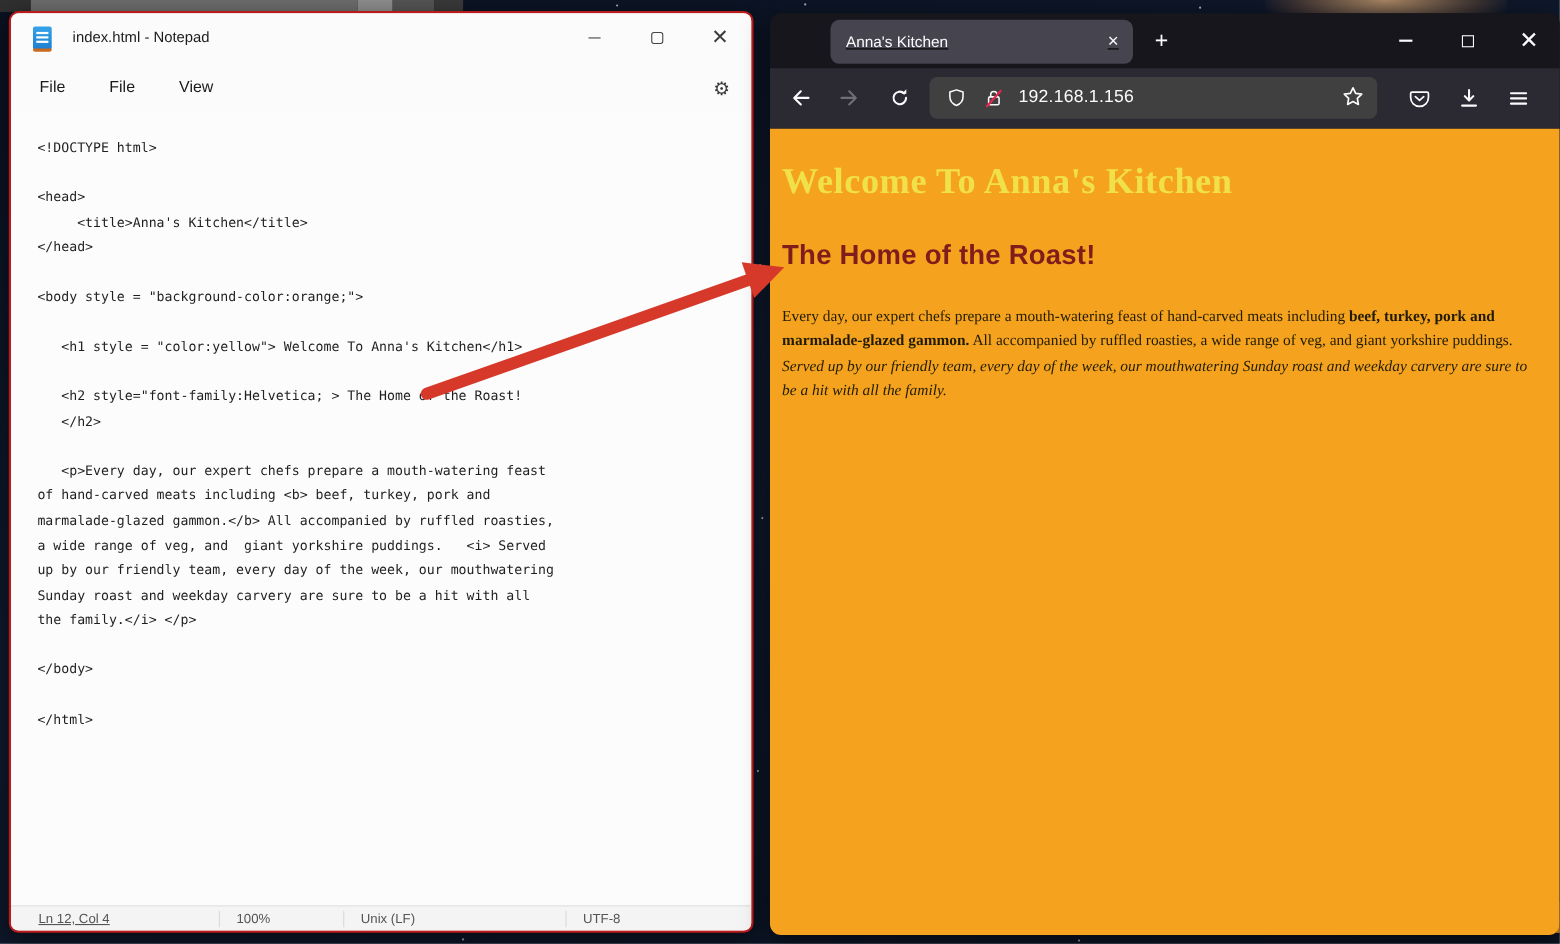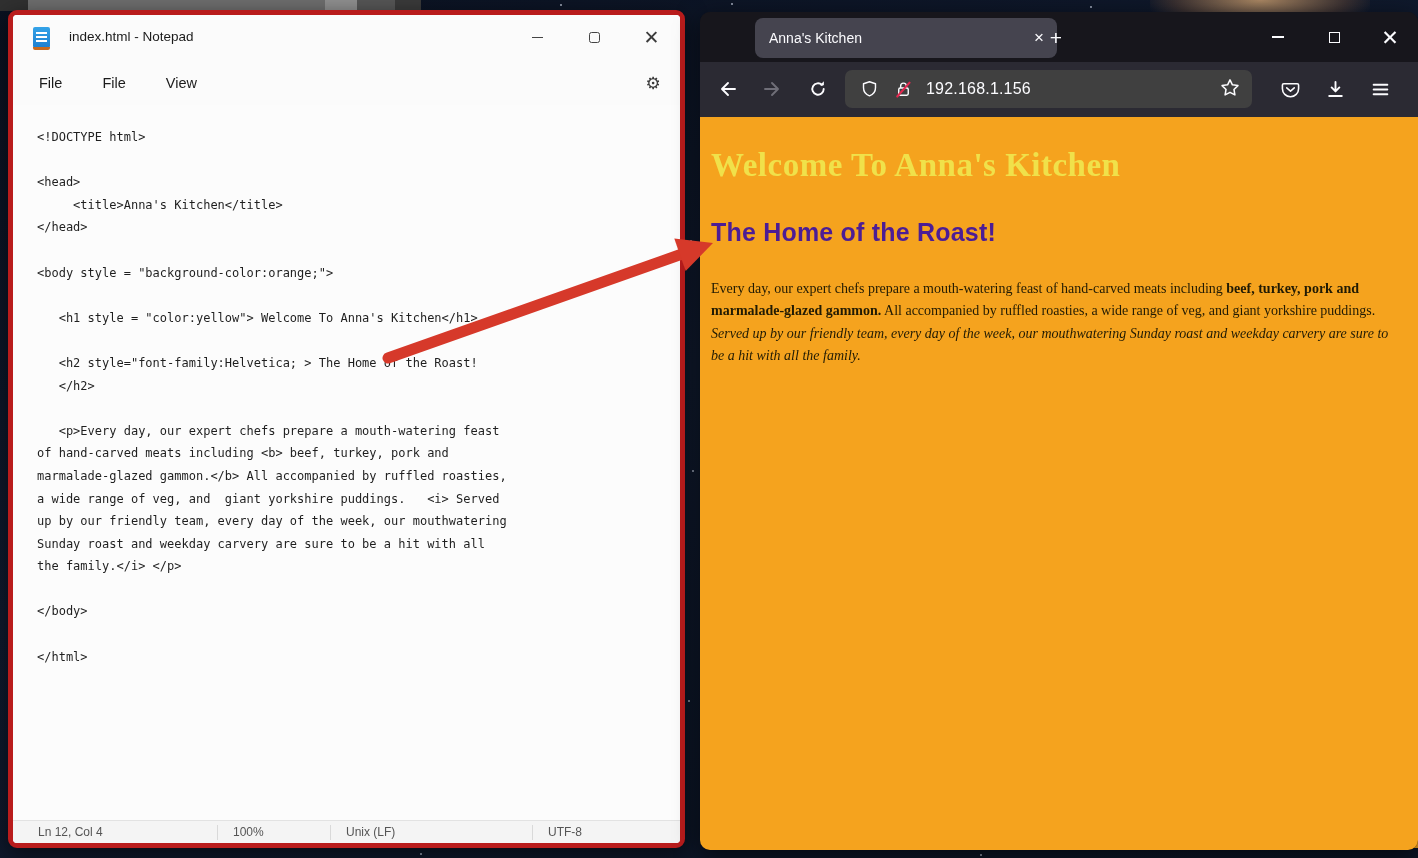--- a/index.html
+++ b/index.html
@@ -18,21 +18,21 @@
   .ts5 { left:395px; width:26px; background:#3a3a3a; }
   .glow { position:absolute; left:1150px; top:-30px; width:220px; height:60px;
     background:radial-gradient(ellipse at center, rgba(255,196,130,.65), rgba(255,160,80,.18) 55%, transparent 75%); }
   .star { position:absolute; width:2px; height:2px; border-radius:50%; background:#cfd8ea; opacity:.8; }
   .orange-sliver { position:absolute; left:1410px; top:820px; width:8px; height:28px; background:#f5a31e; }
 
   
   .notepad {
     position:absolute; left:8px; top:10px; width:677px; height:838px;
     background:#fbfbfb; border-radius:9px; overflow:hidden;
-    box-shadow:0 6px 22px rgba(0,0,0,.55); border:5px solid #b91c1c;
+    box-shadow:0 6px 22px rgba(0,0,0,.55); border:2px solid #b91c1c;
   }
   .np-titlebar { position:relative; height:45px; background:#fbfbfb; }
   .np-icon { position:absolute; left:20px; top:12px; width:17px; height:21px;
     background:linear-gradient(#34a3e8,#1e7fd0); border-radius:2px; }
   .np-icon::before { content:""; position:absolute; left:3px; top:5px; width:11px; height:2px;
     background:#fff; box-shadow:0 4px 0 #fff, 0 8px 0 #fff; }
   .np-icon::after { content:""; position:absolute; left:0; bottom:-2px; width:17px; height:3px;
     background:#c96a1f; border-radius:0 0 2px 2px; }
   .np-title { position:absolute; left:56px; top:14px; font-size:13.5px; color:#1b1b1b; }
   .np-ctrls { position:absolute; right:0; top:0; height:45px; display:flex; }
@@ -48,34 +48,34 @@
   .np-gear { position:absolute; right:14px; top:10px; width:26px; height:26px;
     display:flex; align-items:center; justify-content:center; font-size:17px; color:#3a3a3a; }
   .np-editor { position:absolute; left:0; top:90px; right:0; bottom:23px;
     background:#fcfcfc; padding:21px 4px 0 24px; cursor:text; }
   .code-line { font-family:"DejaVu Sans Mono","Liberation Mono",monospace;
     font-size:12px; height:22.6px; line-height:22.6px; white-space:pre; color:#1f1f1f; }
   .np-statusbar { position:absolute; left:0; bottom:0; right:0; height:23px;
     background:#f4f4f4; border-top:1px solid #e2e2e2; display:flex; align-items:center;
     font-size:12px; color:#555; }
   .np-status-seg { height:15px; display:flex; align-items:center; border-right:1px solid #d9d9d9; }
-  .seg1 { width:205px; padding-left:25px; }
+  .seg1 { width:190px; padding-left:25px;text-decoration:underline; }
   .seg2 { width:113px; padding-left:15px; }
   .seg3 { width:202px; padding-left:15px; }
   .seg4 { flex:1; padding-left:15px; border-right:none; }
 
   
   .firefox {
     position:absolute; left:700px; top:12px; width:718px; height:838px;
     border-radius:10px; overflow:hidden; background:#17161c;
     box-shadow:0 6px 24px rgba(0,0,0,.6);
   }
   .fx-tabbar { position:relative; height:50px; background:#17161c; }
-  .fx-tab { position:absolute; left:55px; top:6px; width:302px; height:40px;
-    background:#45444f; border-radius:8px; display:flex; align-items:center; }
+  .fx-tab { position:absolute; left:55px; top:6px; width:275px; height:40px;
+    background:#45444f; border-radius:8px; display:flex; align-items:center;text-decoration:underline; }
   .fx-tab-title { margin-left:14px; font-size:14px; color:#fbfbfe; flex:1;
     white-space:nowrap; overflow:hidden; }
   .fx-tab-close { width:24px; height:24px; margin-right:6px; display:flex;
     align-items:center; justify-content:center; color:#fbfbfe; font-size:17px; border-radius:4px; }
   .fx-newtab { position:absolute; left:341px; top:11px; width:30px; height:30px;
     display:flex; align-items:center; justify-content:center; color:#fbfbfe; font-size:21px; font-weight:300; border-radius:4px; }
   .fx-ctrls { position:absolute; right:0; top:0; height:50px; display:flex; }
   .fx-ctrl { width:56px; height:50px; display:flex; align-items:center; justify-content:center; }
   .fx-min-glyph { width:12px; height:1.5px; background:#fbfbfe; }
   .fx-max-glyph { width:11px; height:11px; border:1.4px solid #fbfbfe; }
@@ -92,21 +92,21 @@
   .fx-rightbtn { position:absolute; top:10px; width:34px; height:34px; border-radius:4px;
     display:flex; align-items:center; justify-content:center; }
   .fx-pocket { left:573px; } .fx-download { left:618px; } .fx-menu { left:663px; }
 
   .fx-content { position:absolute; left:0; top:105px; width:718px; height:847px;
     background:#f5a31e; border-radius:0 0 10px 10px; }
   .fx-page { padding:29px 14px 0 11px; }
   .page-h1 { font-family:"Liberation Serif",serif; font-weight:bold; font-size:33px;
     line-height:38px; color:#f0e14a; letter-spacing:.5px; }
   .page-h2 { font-family:"Liberation Sans",sans-serif; font-weight:bold; font-size:25px;
-    line-height:29px; color:#4c1d95; margin-top:34px; letter-spacing:.2px; }
+    line-height:29px; color:#7f1d1d; margin-top:34px; letter-spacing:.2px; }
   .page-p { font-family:"Liberation Serif",serif; font-size:14px; line-height:22.4px;
     color:#211b04; margin-top:31px; max-width:694px; }
   .page-p b { font-weight:bold; }
   .page-p i { font-style:italic; }
 
   
   .arrow-overlay { position:absolute; left:0; top:0; width:1418px; height:858px;
     pointer-events:none; z-index:60; }
 </style>
 </head>

